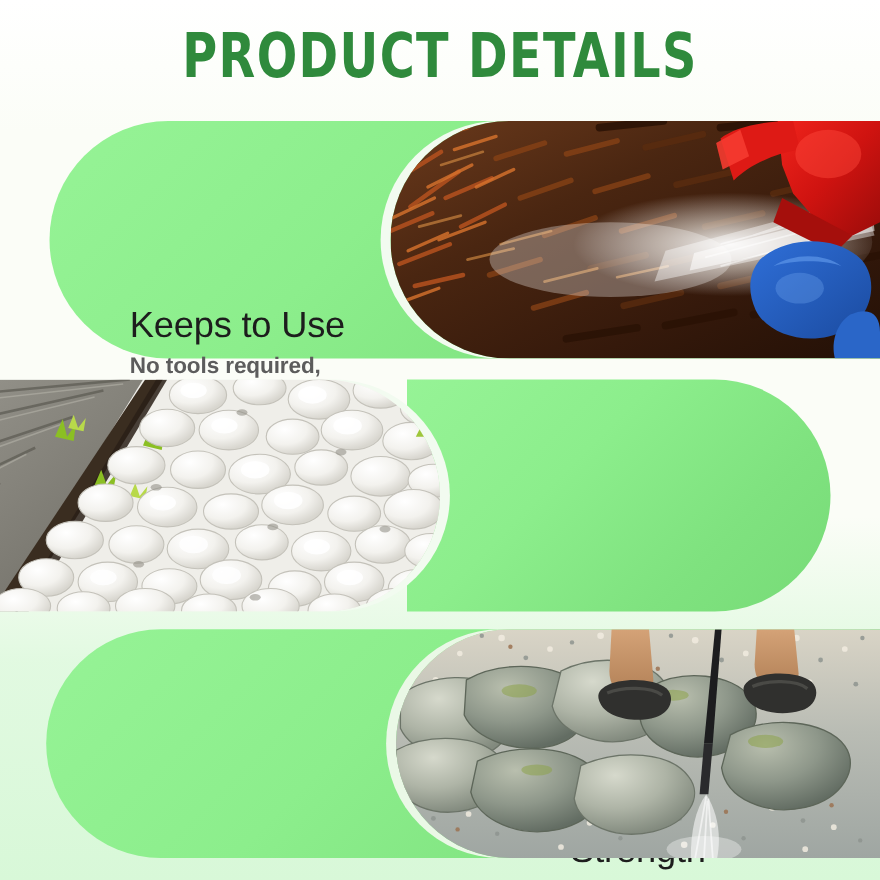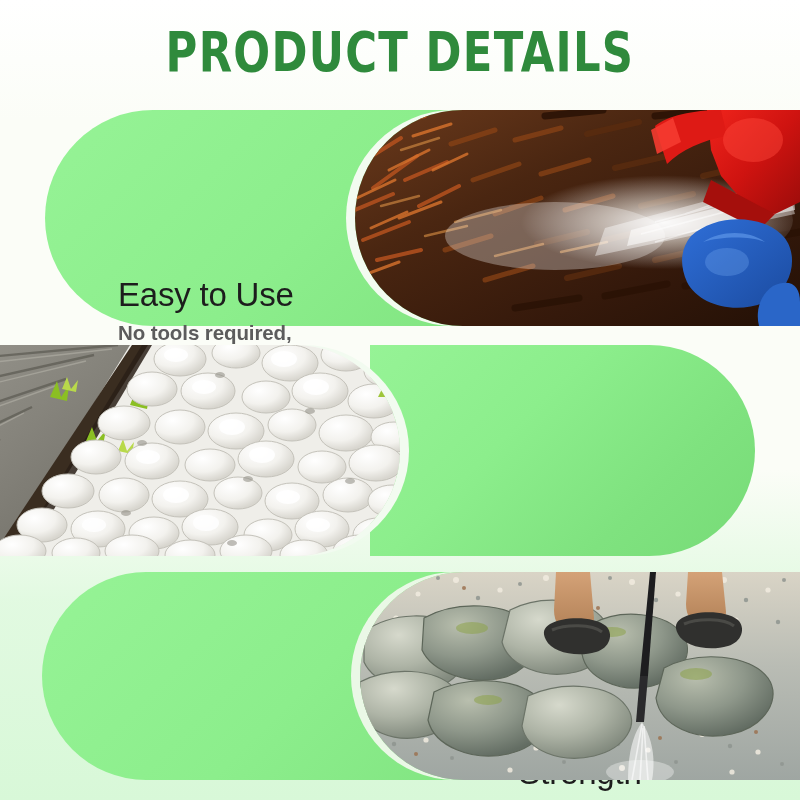--- a/index.html
+++ b/index.html
@@ -222,21 +222,21 @@
       <ellipse cx="398" cy="30" rx="30" ry="22" fill="#ff4a3c" opacity=".45"></ellipse>
       <path d="M356 70 L420 104 L404 120 L348 92 Z" fill="#a50f0c"></path>
 
       <path d="M336 126 C360 104 404 104 426 124 C444 140 440 176 414 190 C384 206 344 196 332 172 C324 154 326 138 336 126 Z" fill="url(#blue1)"></path>
       <path d="M418 176 C436 168 445 176 445 192 L445 216 L404 216 C400 200 406 184 418 176 Z" fill="#2a66c8"></path>
       <path d="M348 132 C366 120 394 120 410 132 C396 126 366 126 348 132 Z" fill="#5d96e8" opacity=".7"></path>
       <ellipse cx="372" cy="152" rx="22" ry="14" fill="#6ea4ef" opacity=".35"></ellipse>
     </svg>
   </div>
   <div class="txt" id="t1">
-    <div class="head">Easy to Use</div>
+    <div class="head">Keeps to Use</div>
     <div class="sub">No tools required,
 quick application</div>
   </div>
 </div>
 
 <div class="card" id="card2">
   <div class="green-pane"></div>
   <div class="photo-pane">
     <svg viewBox="0 0 520 211" preserveAspectRatio="xMidYMid slice">
       <defs>

